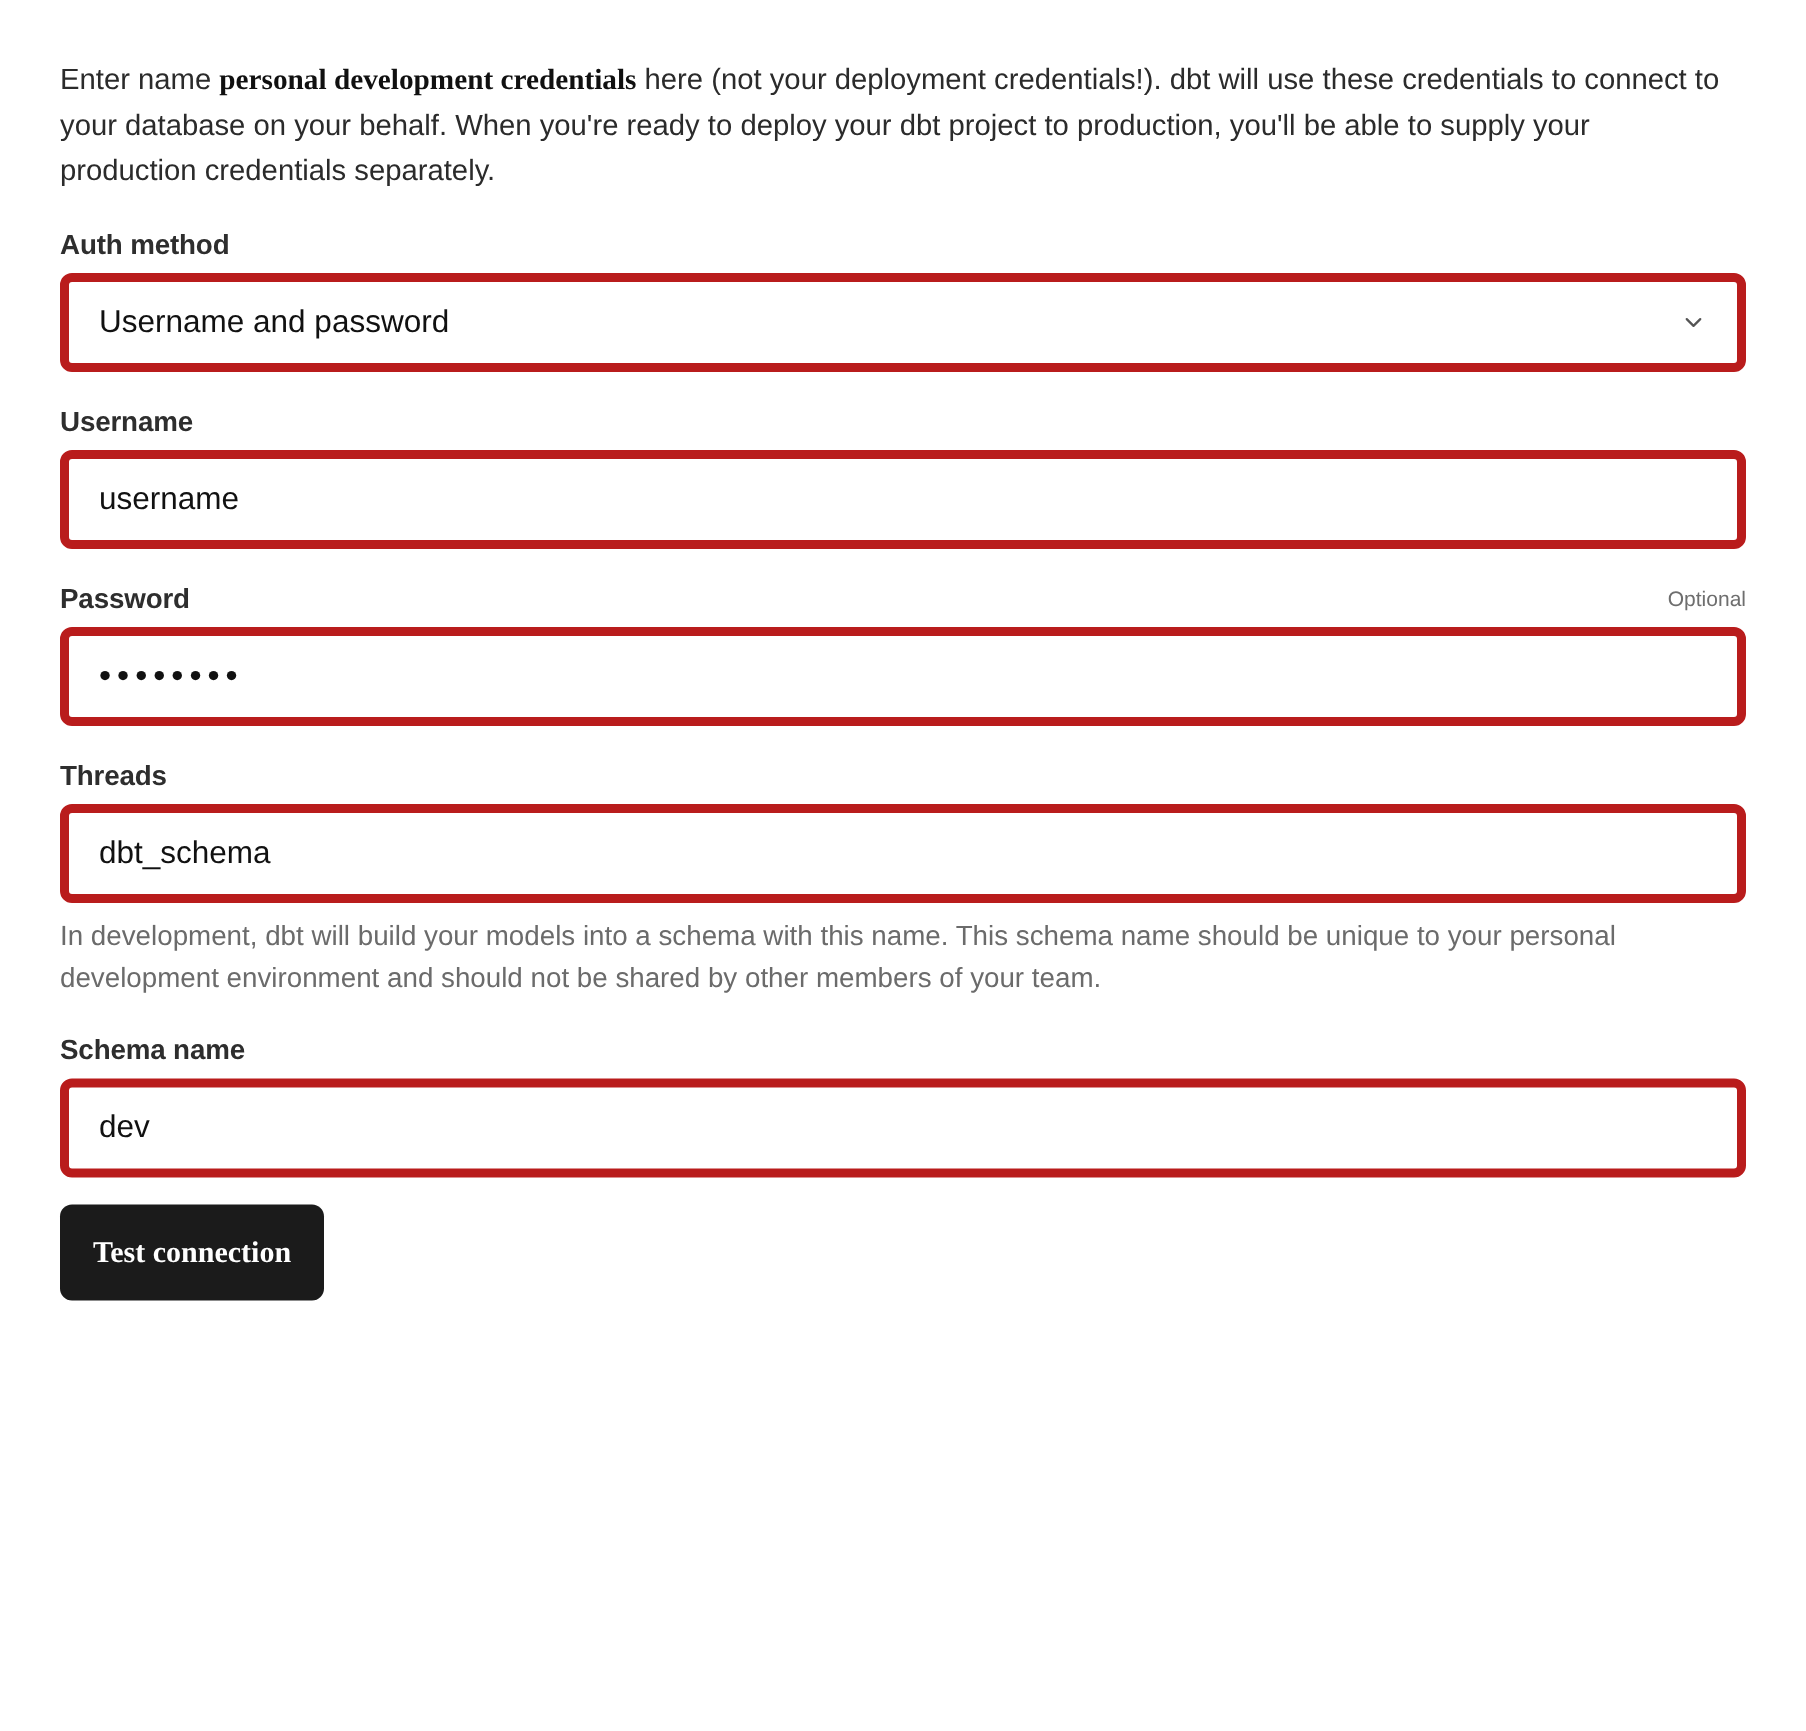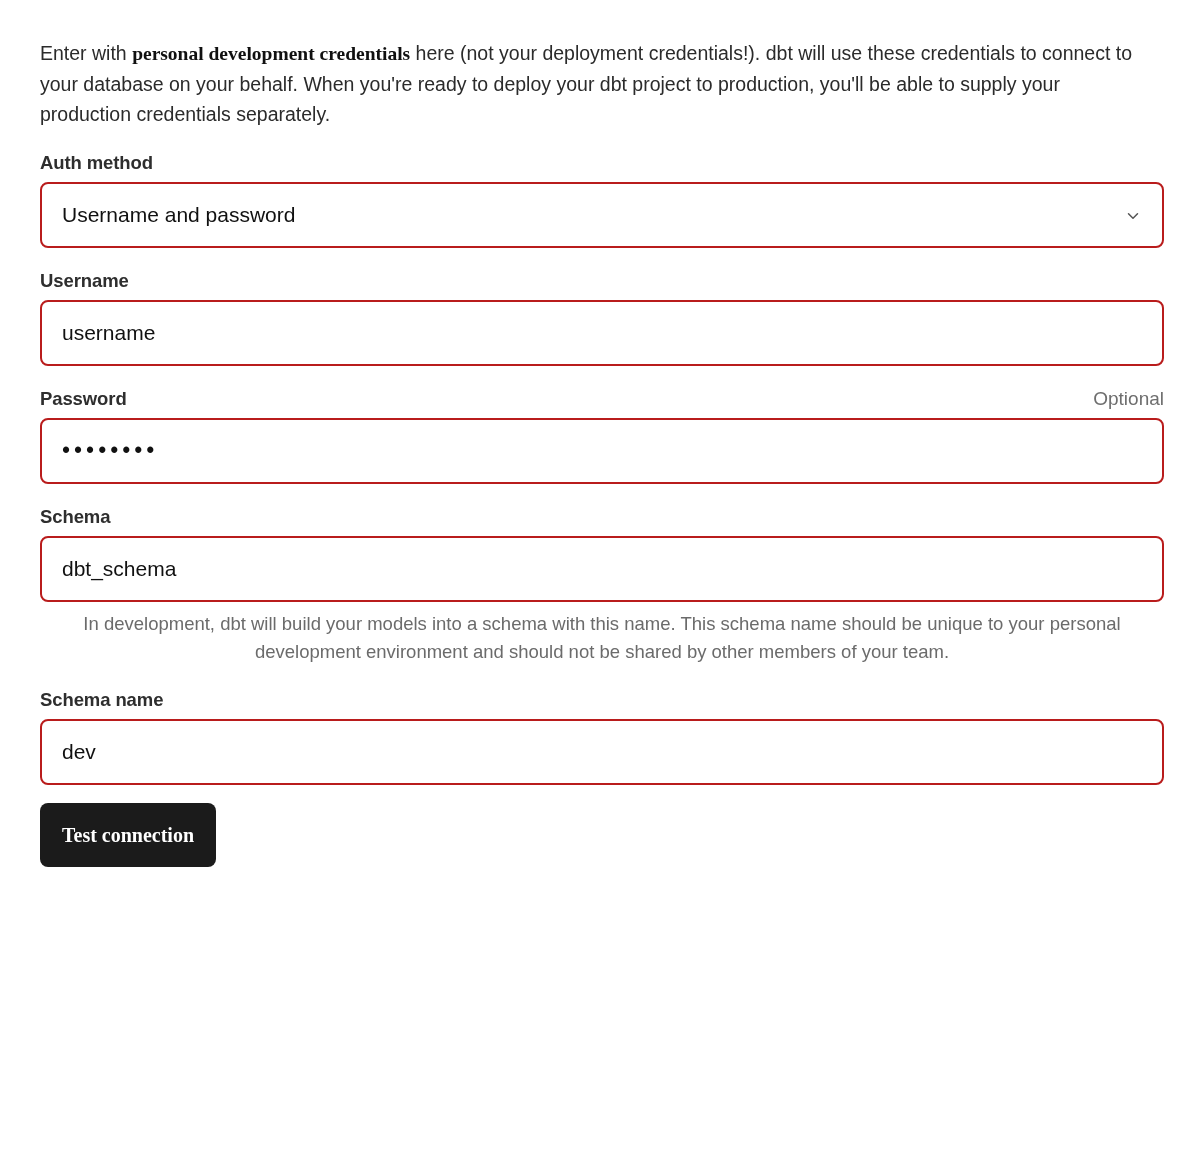--- a/index.html
+++ b/index.html
@@ -42,27 +42,27 @@
     align-items: center;
     justify-content: space-between;
   }
   .field-label {
     font-size: 18.5px;
     font-weight: bold;
     color: #2e2e2e;
     letter-spacing: -0.1px;
   }
   .field-optional {
-    font-size: 19px;
+    font-size: 14px;
     color: #6e6e6e;
   }
   .control {
     margin-top: 8px;
     height: 66px;
-    border: 2px solid #b91c1c;
+    border: 6px solid #b91c1c;
     border-radius: 8px;
     background: #ffffff;
     display: flex;
     align-items: center;
     padding: 0 20px;
     font-size: 21px;
     color: #111111;
     position: relative;
   }
   .control.select {
@@ -96,21 +96,20 @@
     font-size: 23px;
     color: #111;
     line-height: 1;
   }
   .help-text {
     margin-top: 8px;
     font-size: 18.5px;
     line-height: 1.55;
     color: #6b6b6b;
     max-width: 1125px;
-    text-align: center;
   }
   .btn-primary {
     margin-top: 18px;
     display: inline-flex;
     align-items: center;
     justify-content: center;
     background: #1b1b1b;
     color: #ffffff;
     border: none;
     border-radius: 8px;
@@ -121,21 +120,21 @@
     height: 64px;
     cursor: pointer;
   }
 </style>
 </head>
 <body>
 
 <div class="page">
 
 
-  <p class="intro"><span>Enter with </span><b>personal development credentials</b><span> here (not your deployment credentials!). dbt will use these credentials to connect to your database on your behalf. When you're ready to deploy your dbt project to production, you'll be able to supply your production credentials separately.</span></p>
+  <p class="intro"><span>Enter name </span><b>personal development credentials</b><span> here (not your deployment credentials!). dbt will use these credentials to connect to your database on your behalf. When you're ready to deploy your dbt project to production, you'll be able to supply your production credentials separately.</span></p>
 
   
   <div class="field">
     <div class="field-label-row">
       <span class="field-label">Auth method</span>
     </div>
     <div class="control select">
       <span class="value">Username and password</span>
       <span class="chevron">
         <svg viewBox="0 0 24 24" width="18" height="18" fill="none" stroke="currentColor" stroke-width="2" stroke-linecap="round" stroke-linejoin="round">
@@ -162,21 +161,21 @@
       <span class="field-optional">Optional</span>
     </div>
     <div class="control">
       <span class="dots">••••••••</span>
     </div>
   </div>
 
   
   <div class="field">
     <div class="field-label-row">
-      <span class="field-label">Schema</span>
+      <span class="field-label">Threads</span>
     </div>
     <div class="control">
       <input type="text" value="dbt_schema" style="">
     </div>
     <div class="help-text">In development, dbt will build your models into a schema with this name. This schema name should be unique to your personal development environment and should not be shared by other members of your team.</div>
   </div>
 
   
   <div class="field">
     <div class="field-label-row">

